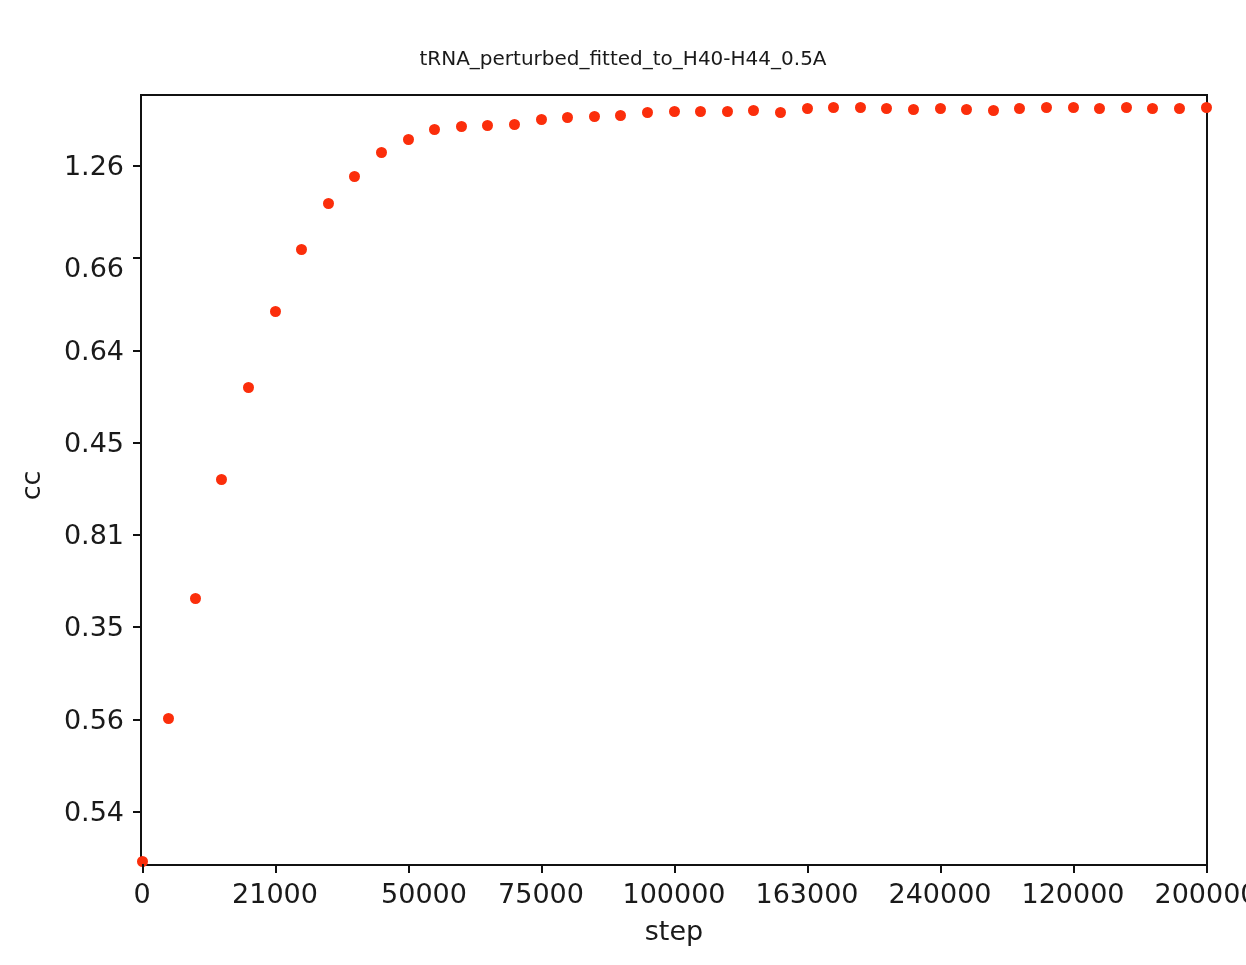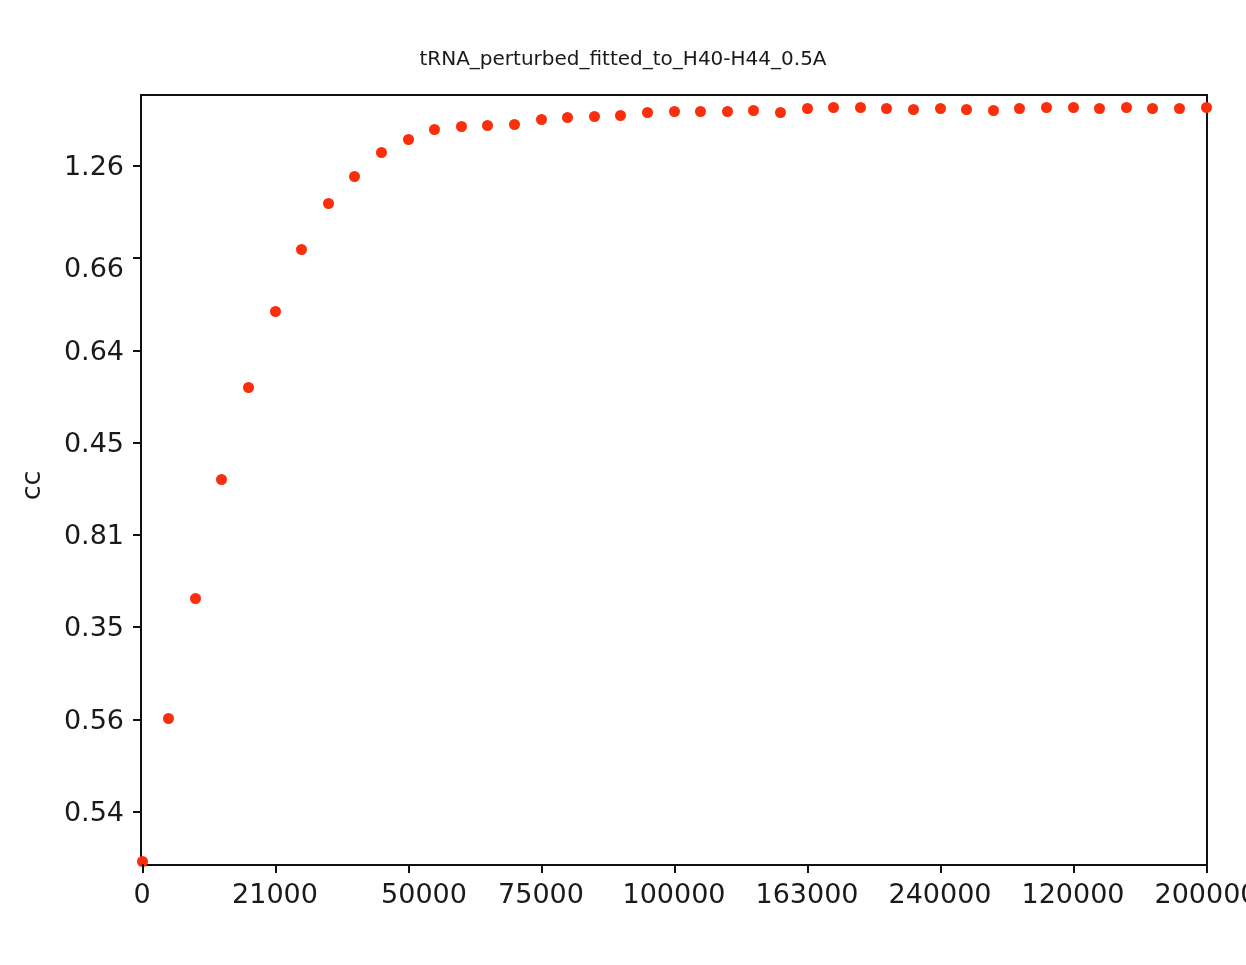--- a/index.html
+++ b/index.html
@@ -176,14 +176,15 @@
       <div class="xtick" style="left: 665px;"></div>
       <div class="xtick-label" style="left: 665px;">163000</div>
       <div class="xtick" style="left: 798px;"></div>
       <div class="xtick-label" style="left: 798px;">240000</div>
       <div class="xtick" style="left: 931px;"></div>
       <div class="xtick-label" style="left: 931px;">120000</div>
       <div class="xtick" style="left: 1064px;"></div>
       <div class="xtick-label" style="left: 1064px;">200000</div>
     </div>
 
+  <div id="xaxis-label">step</div>
 
 </div>
 
 </body></html>

